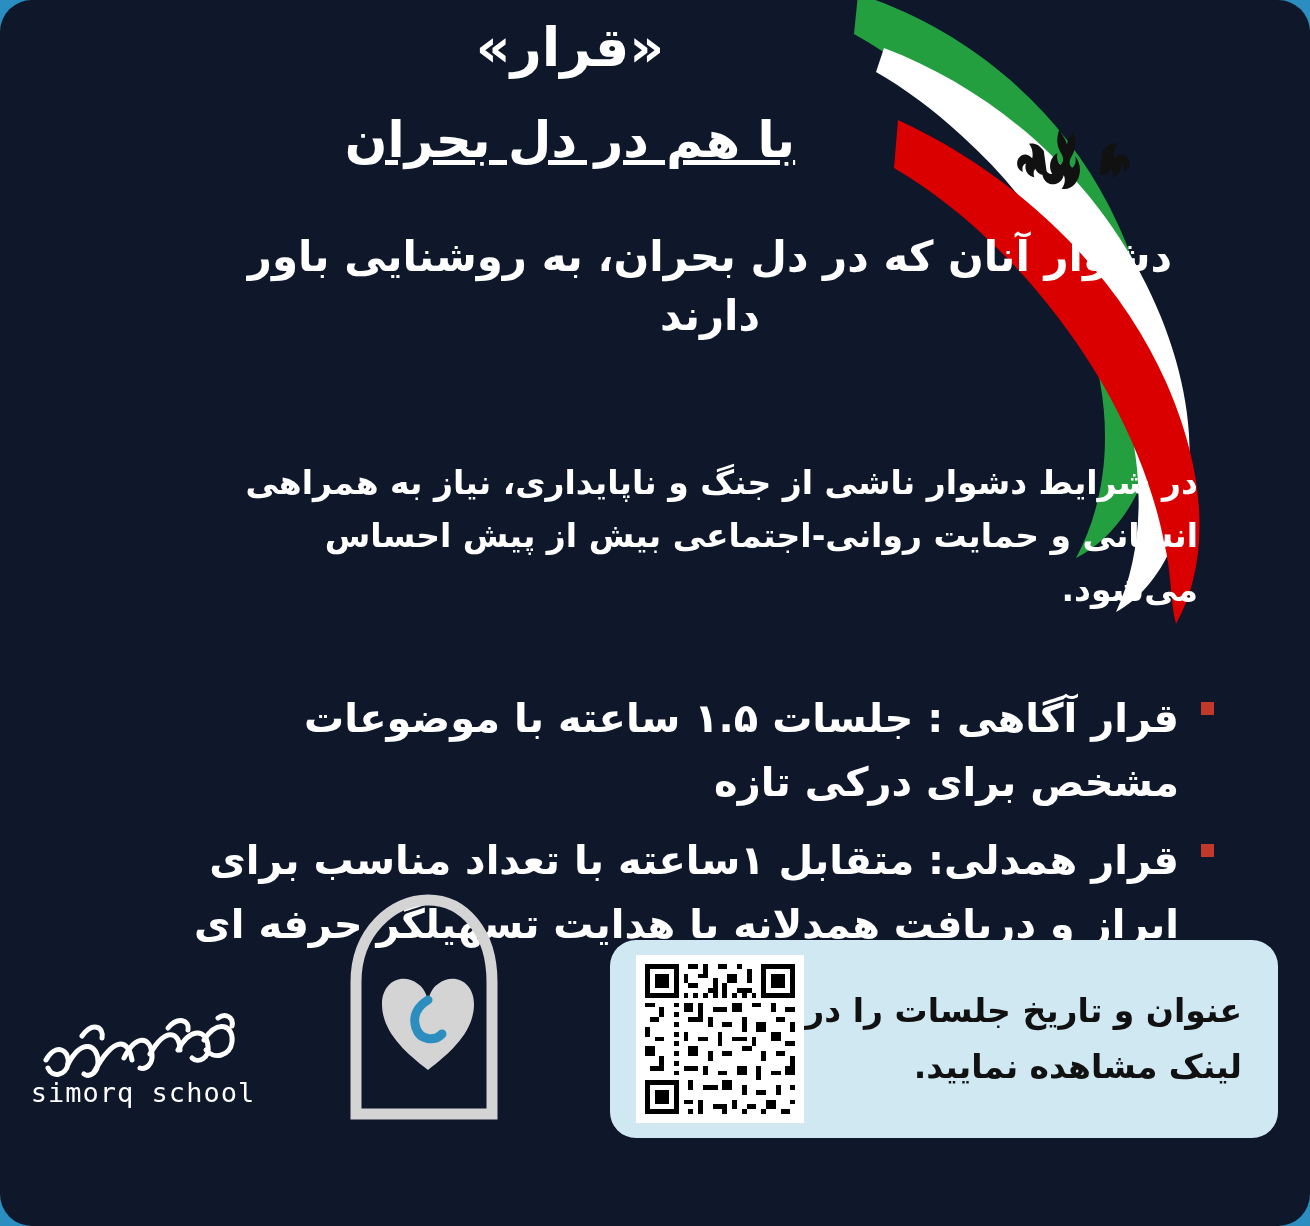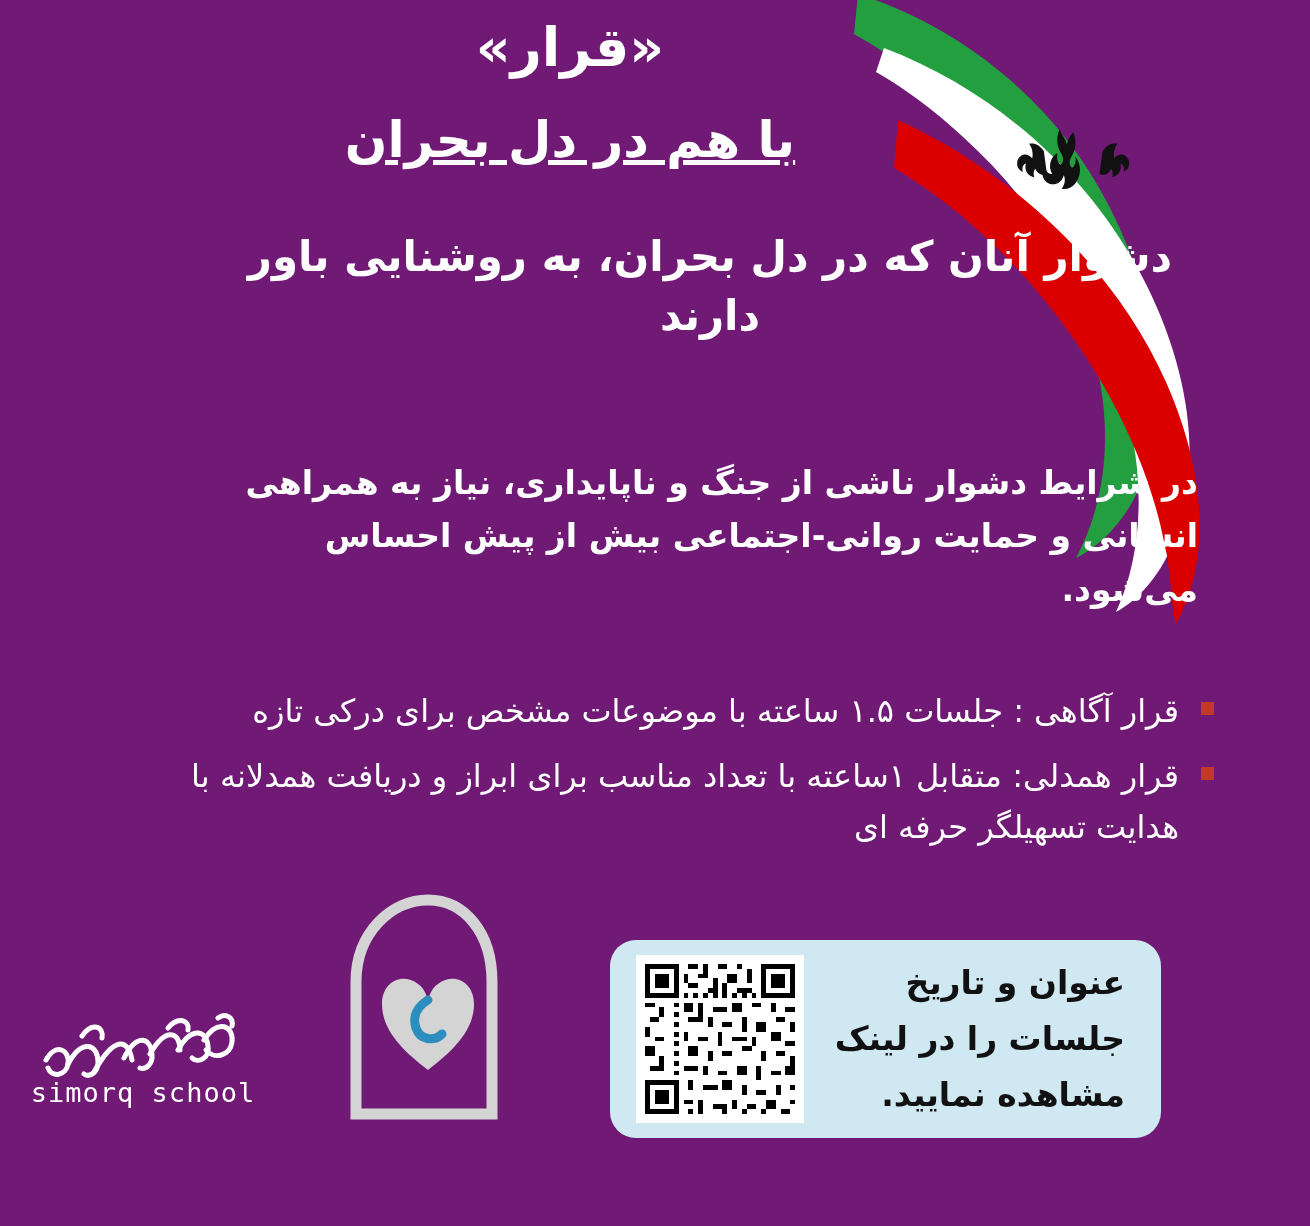--- a/index.html
+++ b/index.html
@@ -11,22 +11,23 @@
     height: 1226px;
     background: #2b8ec0;
     font-family: "DejaVu Sans", "Liberation Sans", sans-serif;
     overflow: hidden;
     position: relative;
   }
   .poster {
     position: relative;
     width: 1310px;
     height: 1226px;
-    background: #701a75;
+    background: #0f172a;
     overflow: hidden;
+    border-radius: 32px;
   }
 
   
   .flag-wrap {
     position: absolute;
     top: -10px;
     right: -20px;
     width: 480px;
     height: 640px;
     pointer-events: none;
@@ -86,22 +87,22 @@
     margin-top: 2px;
   }
 
   
   .bullets {
     position: absolute;
     top: 686px;
     right: 96px;
     width: 1040px;
     color: #ffffff;
-    font-size: 32px;
-    font-weight: normal;
+    font-size: 40px;
+    font-weight: bold;
     line-height: 1.6;
     text-align: right;
   }
   .bullet-row {
     display: flex;
     flex-direction: row;
     align-items: flex-start;
     justify-content: flex-start;
     margin-bottom: 14px;
   }
@@ -157,21 +158,21 @@
     color: #e2e2e2;
     font-size: 22px;
     line-height: 1.6;
   }
 
   
   .qr-card {
     position: absolute;
     left: 610px;
     bottom: 88px;
-    width: 551px;
+    width: 668px;
     height: 198px;
     background: #cfe8f2;
     border-radius: 26px;
     display: flex;
     flex-direction: row;
     align-items: center;
     padding: 0 26px;
     box-sizing: border-box;
     margin-top: 12px;
   }

